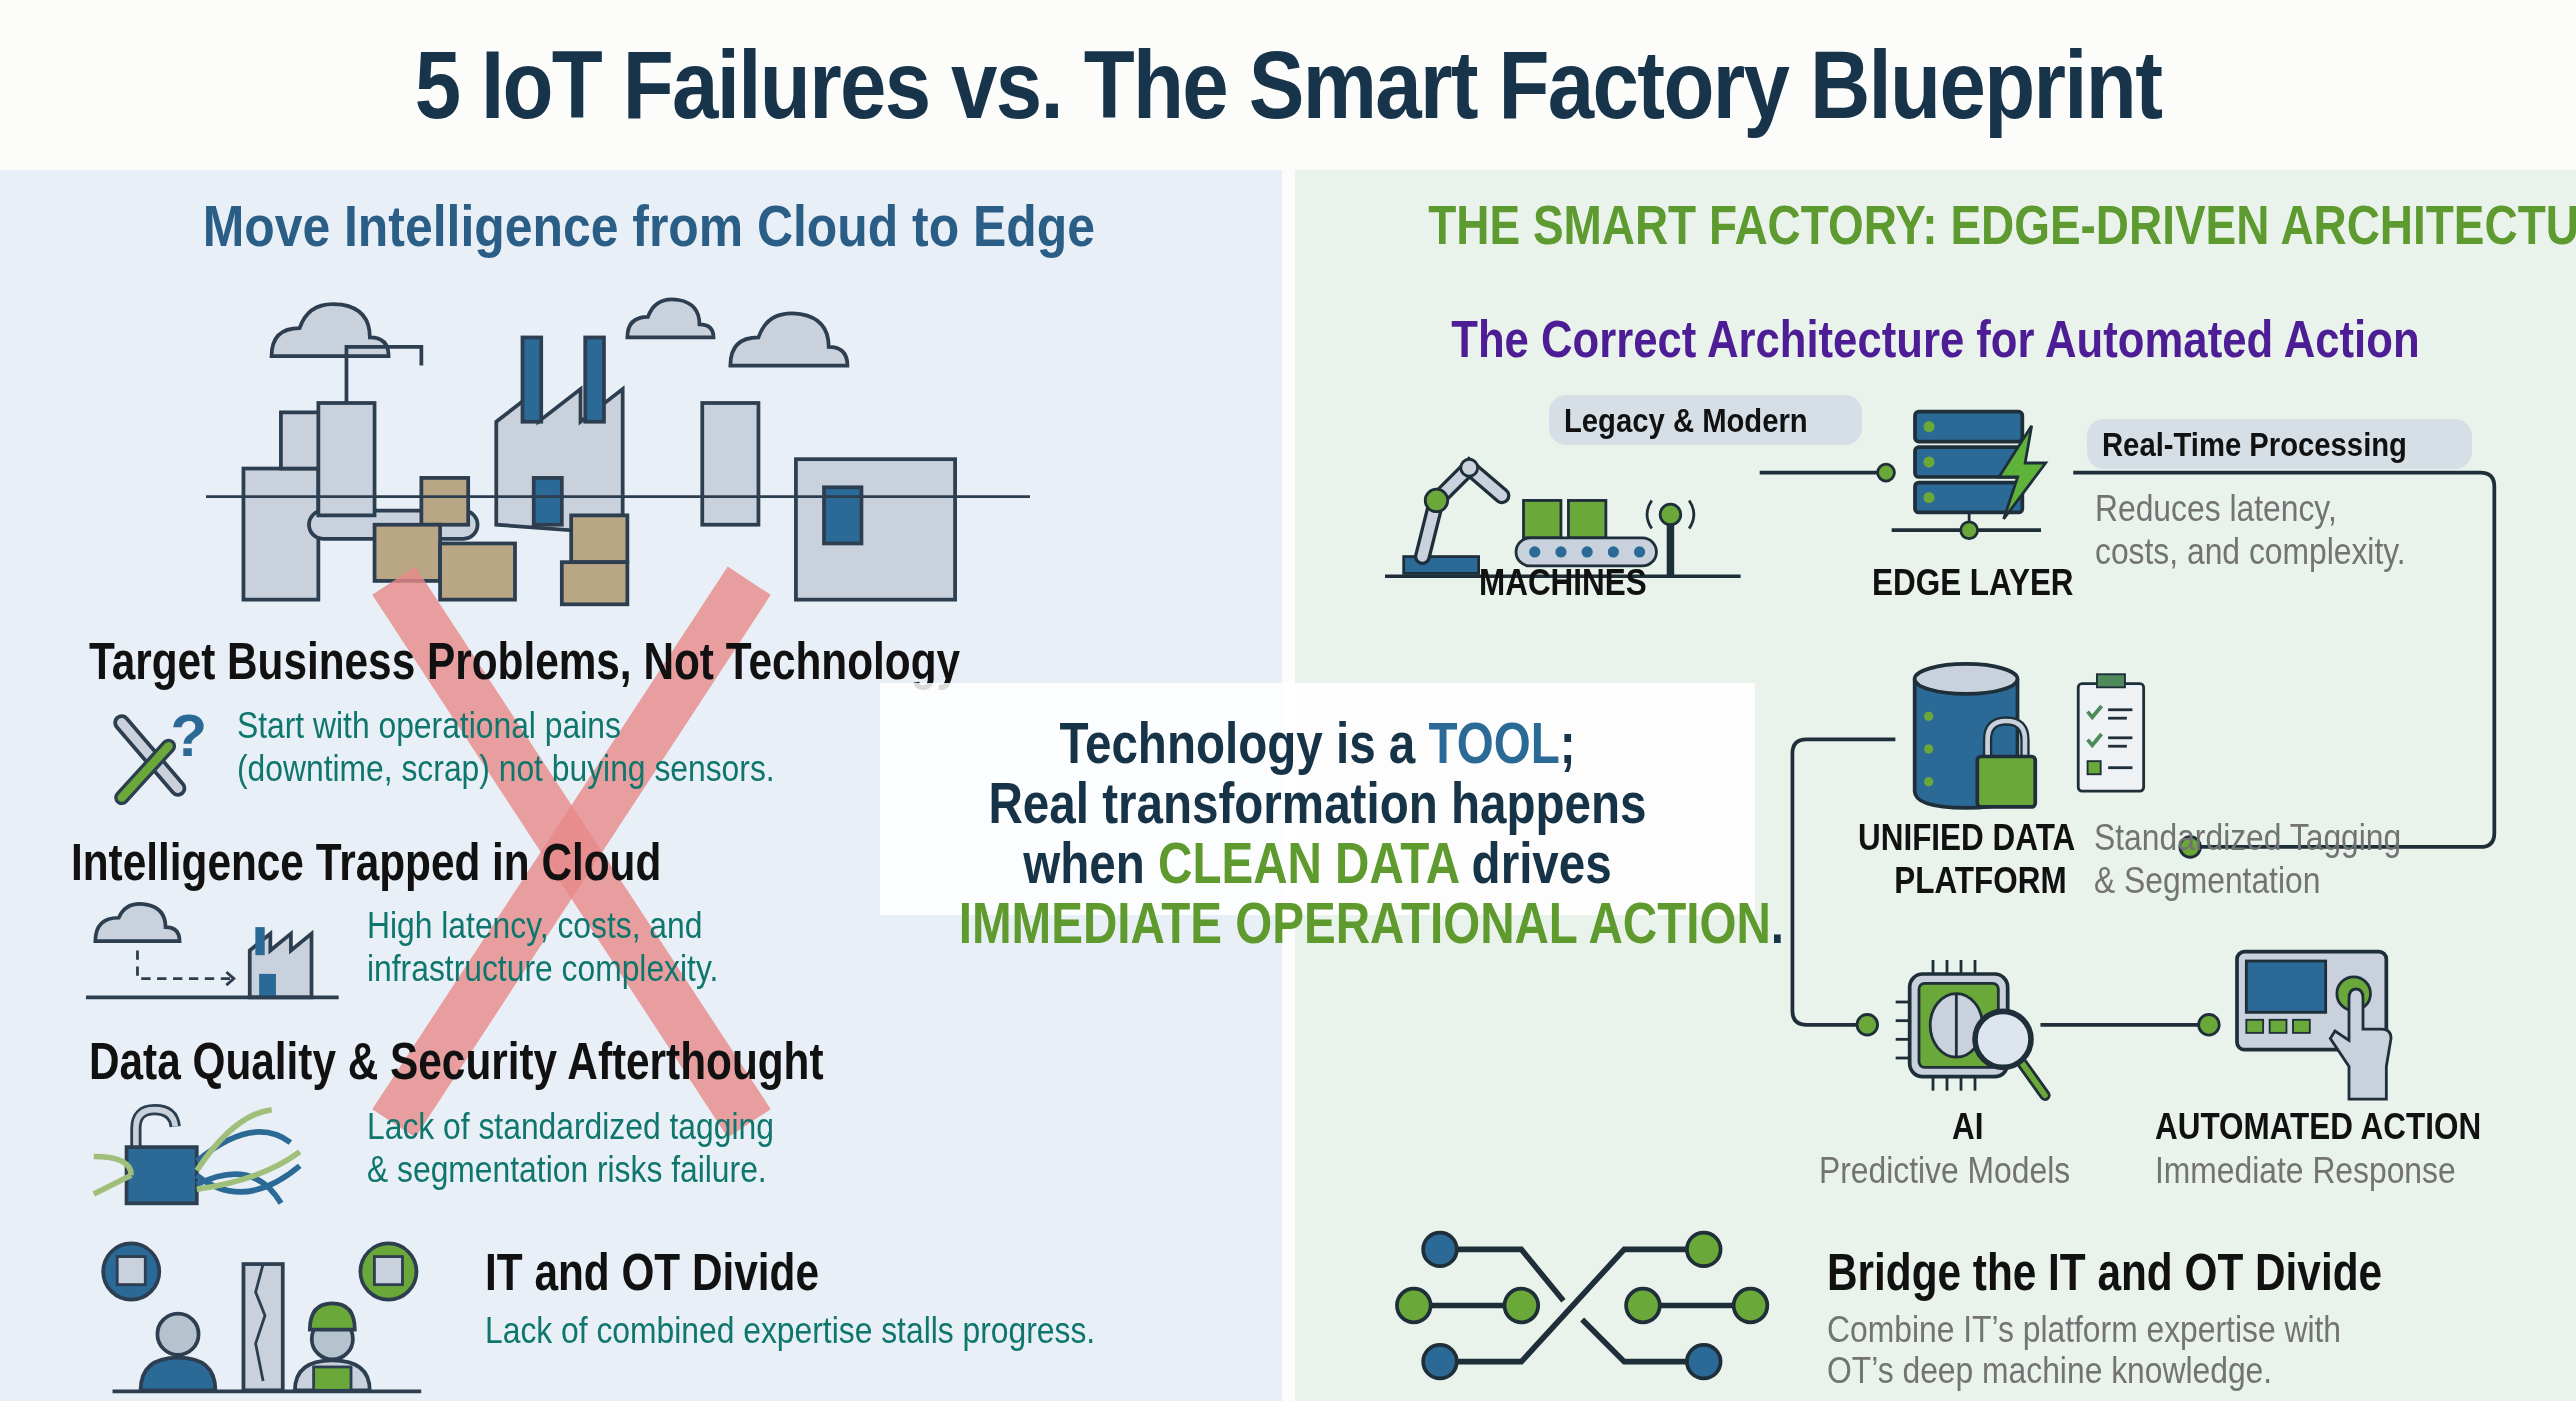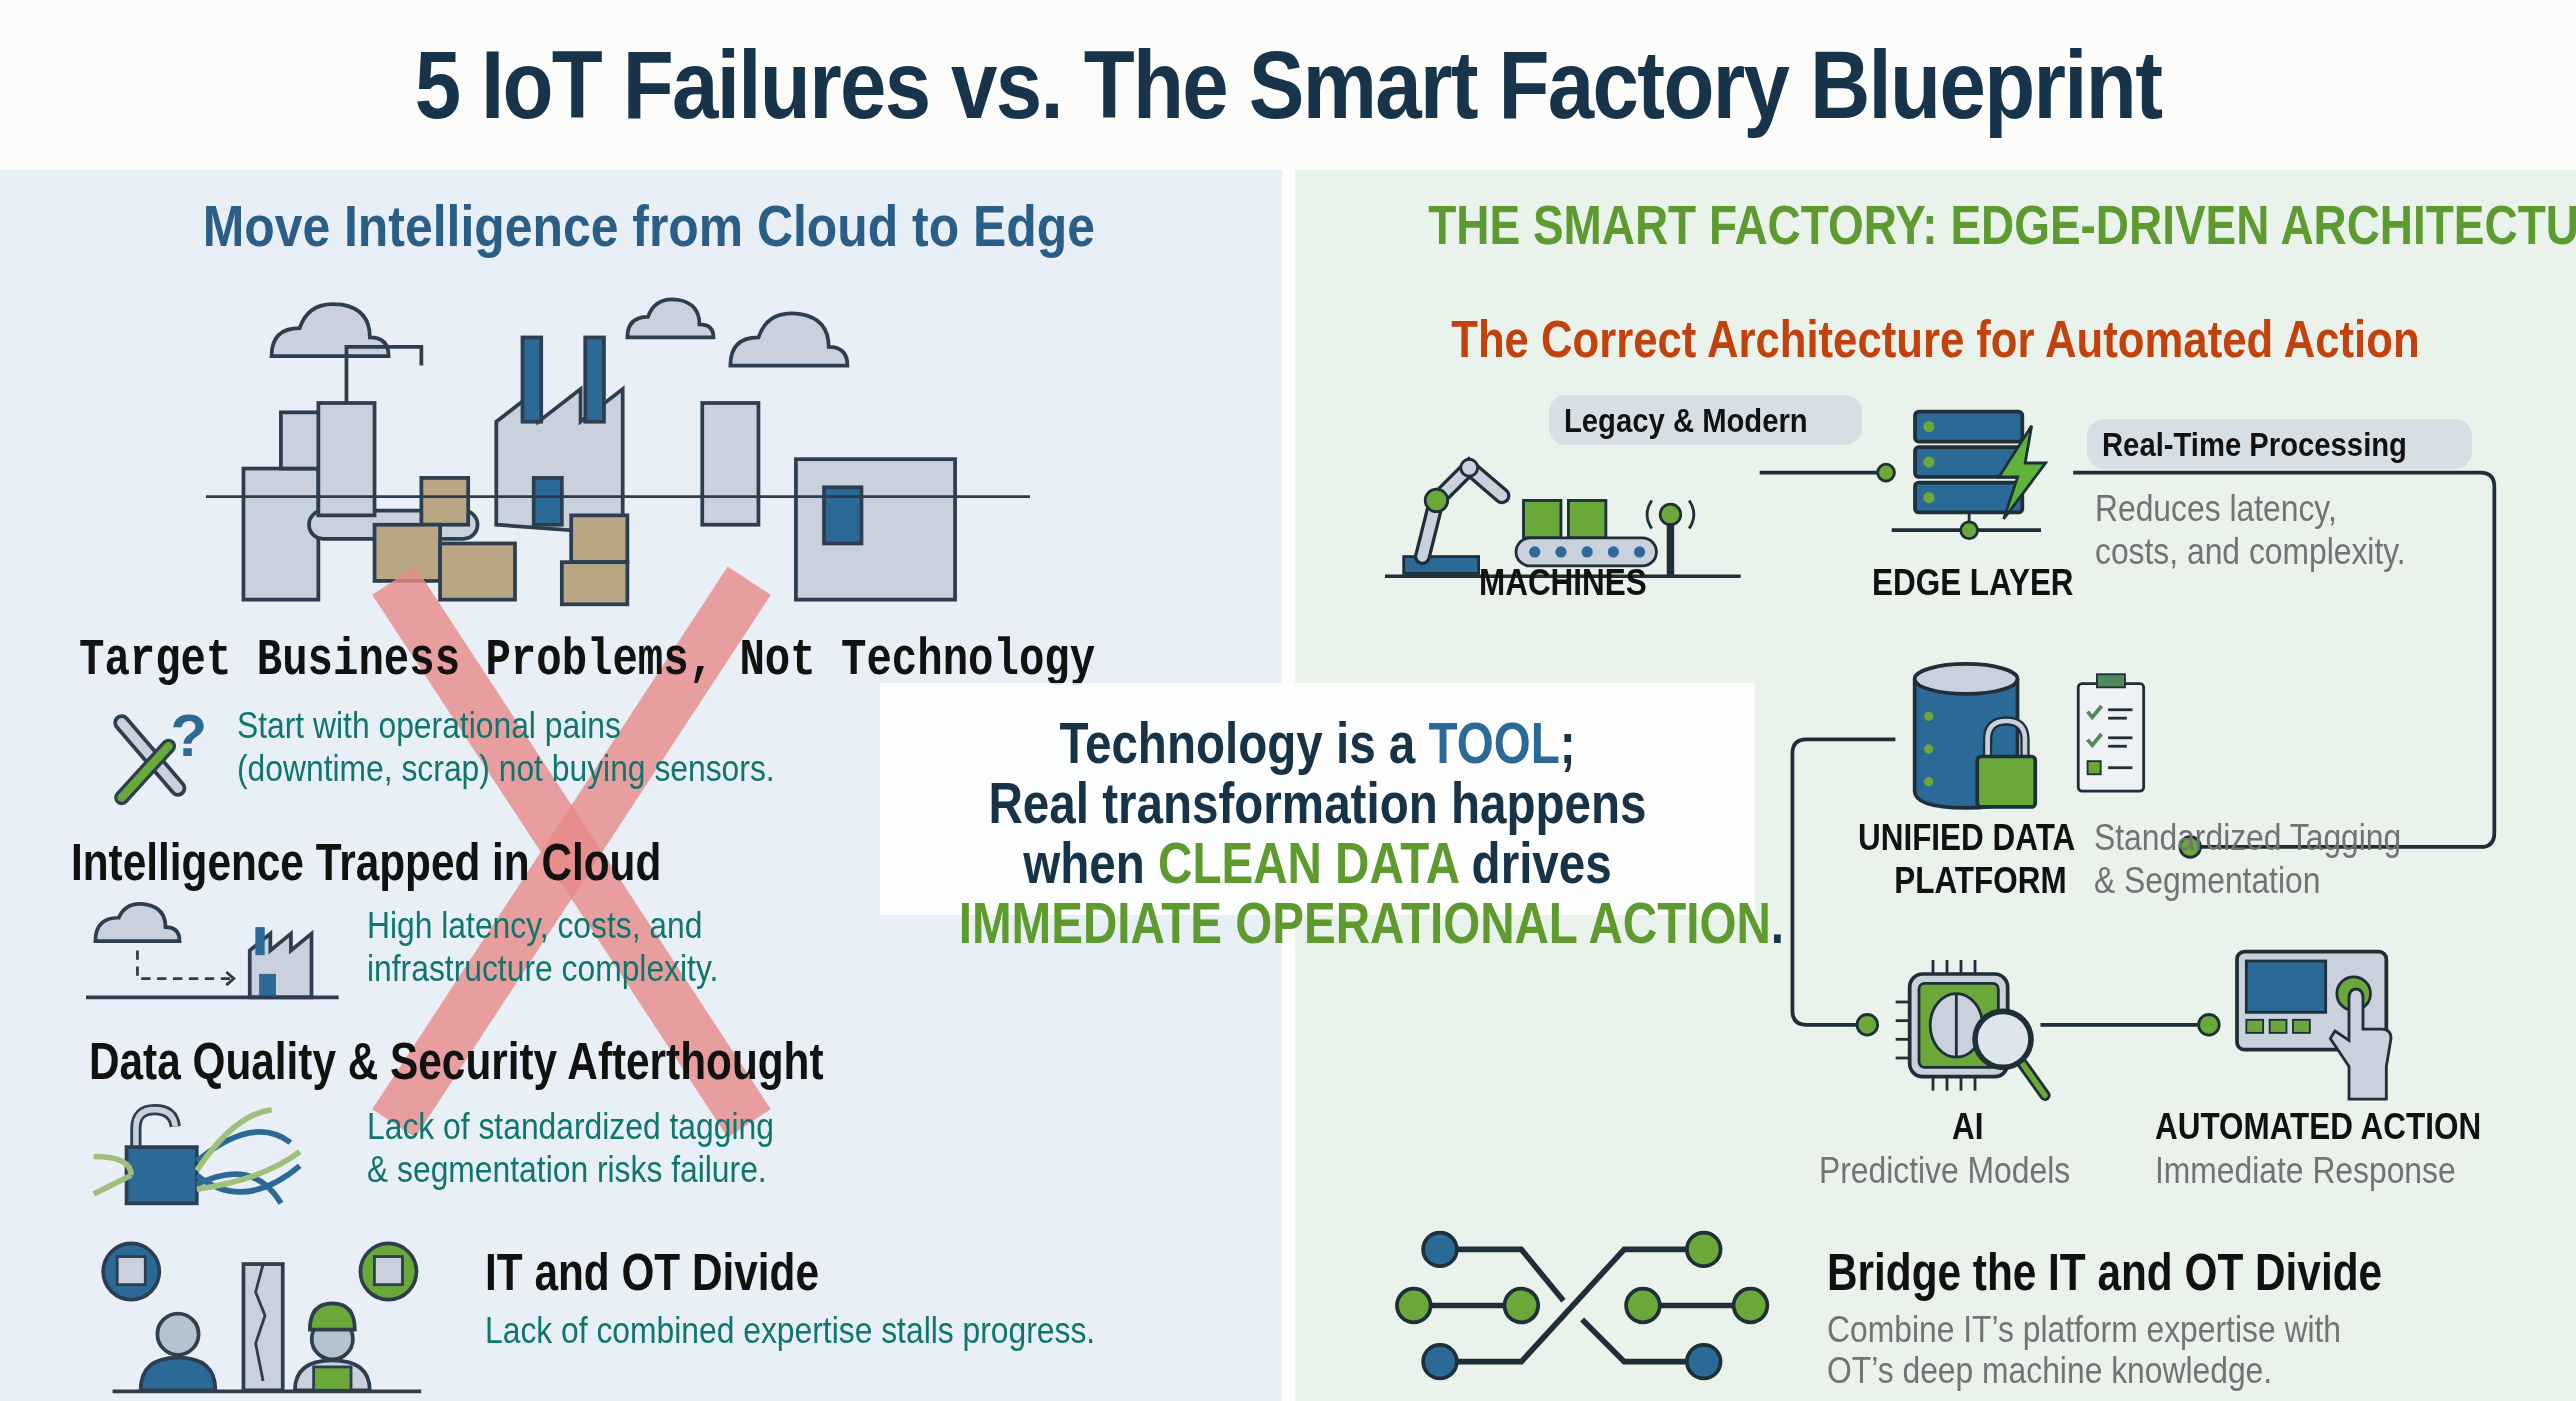--- a/index.html
+++ b/index.html
@@ -21,21 +21,21 @@
   .left-heading {
     position: absolute; left: 0; top: 192px; width: 1282px; text-align: center;
     font-size: 58px; font-weight: 700; color: #2a5e86; padding-left: 16px;
   }
   .right-heading {
     position: absolute; left: 1295px; top: 192px; width: 1281px; text-align: center;
     font-size: 56px; font-weight: 700; color: #5d9a2f;
   }
   .sub-heading {
     position: absolute; left: 1295px; top: 309px; width: 1281px; text-align: center;
-    font-size: 52px; font-weight: 700; color: #c2410c;
+    font-size: 52px; font-weight: 700; color: #4c1d95;
   }
 
   .fail-title { position: absolute; font-size: 51px; font-weight: 700; color: #111; white-space: nowrap; }
   .fail-text { position: absolute; font-size: 37px; color: #0f766e; line-height: 43px; white-space: nowrap; }
 
   .callout {
     position: absolute; left: 880px; top: 683px; width: 875px; height: 232px;
     background: rgba(255,255,255,0.85);
     text-align: center; font-size: 58px; font-weight: 700; line-height: 60px; color: #163347;
     padding-top: 30px;
@@ -94,21 +94,21 @@
     <rect x="380" y="280" width="70" height="45"></rect>
   </g>
   <line x1="0" y1="210" x2="880" y2="210" stroke="#2c3e50" stroke-width="3"></line>
 </svg>
 
 <svg style="left:356px;top:562px;" width="431" height="580" viewBox="0 0 460 620">
   <line x1="40" y1="20" x2="420" y2="600" stroke="#e88a8a" stroke-width="55" opacity="0.8"></line>
   <line x1="420" y1="20" x2="40" y2="600" stroke="#e88a8a" stroke-width="55" opacity="0.8"></line>
 </svg>
 
-<div class="fail-title" style="left:79px;top:632px;font-family:Liberation Mono, monospace;"><span class="narrow" style="transform:scaleX(0.83);">Target Business Problems, Not Technology</span></div>
+<div class="fail-title" style="left:89px;top:632px;"><span class="narrow" style="transform:scaleX(0.83);">Target Business Problems, Not Technology</span></div>
 <svg style="left:103px;top:704px;" width="103" height="103" viewBox="0 0 110 110">
   <path d="M20 20 l60 70" stroke="#2c3e50" stroke-width="18" stroke-linecap="round"></path>
   <path d="M20 20 l60 70" stroke="#c9d2dc" stroke-width="10" stroke-linecap="round"></path>
   <path d="M70 45 l-50 55" stroke="#2c3e50" stroke-width="16" stroke-linecap="round"></path>
   <path d="M70 45 l-50 55" stroke="#6aa83a" stroke-width="9" stroke-linecap="round"></path>
   <text x="72" y="55" font-size="64" font-weight="700" fill="#2b6a96" font-family="Liberation Sans, sans-serif">?</text>
 </svg>
 <div class="fail-text" style="left:237px;top:704px;">
   <span class="narrow" style="transform:scaleX(0.86);display:block;">Start with operational pains</span>
   <span class="narrow" style="transform:scaleX(0.86);display:block;">(downtime, scrap) not buying sensors.</span>

